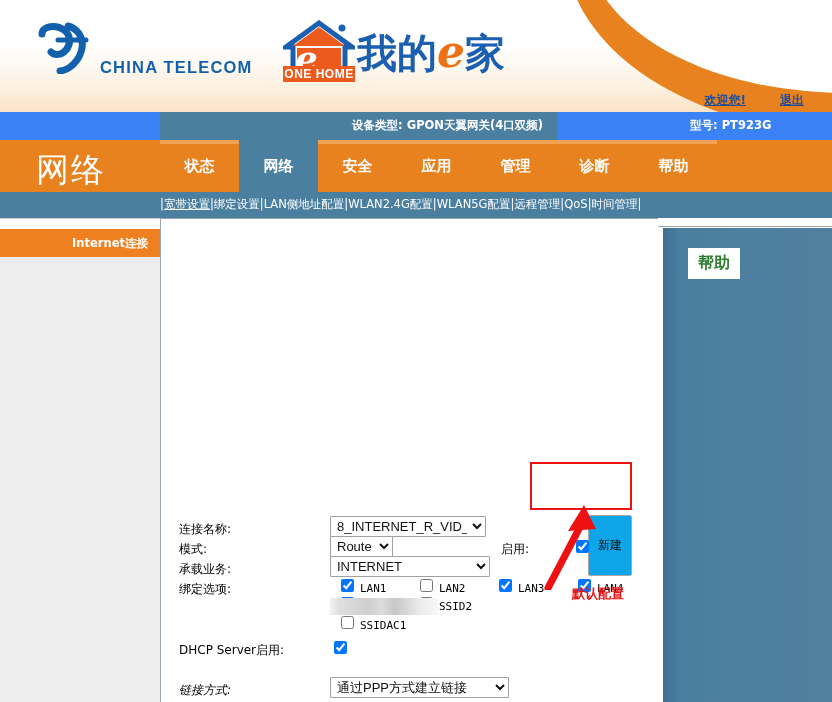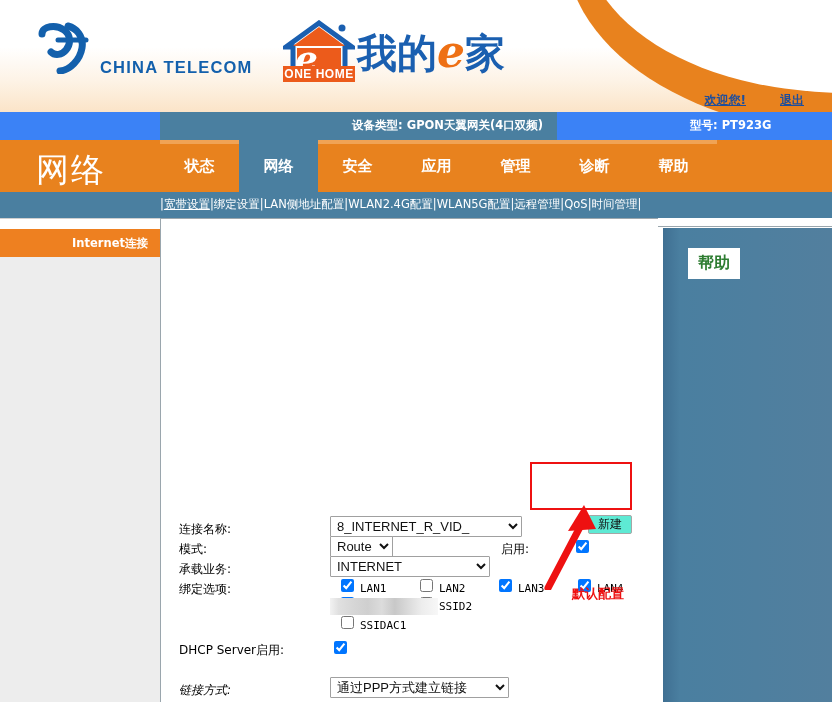--- a/index.html
+++ b/index.html
@@ -201,22 +201,22 @@
   select.sel {
     font-family: "Liberation Sans", sans-serif;
     font-size: 13px; color: #111;
     border: 1px solid #a0a0a0; background: #ffffff;
     height: 21px; padding: 0 2px;
     border-radius: 1px;
   }
   button.btn {
     font-family: "DejaVu Sans", sans-serif;
     font-size: 12px; color: #111;
-    border: 1px solid #a6a6a6; background: #5eead4;
-    padding: 0 9px; border-radius: 2px; cursor: pointer;
+    border: 1px solid #a6a6a6; background: #0ea5e9;
+    padding: 21px 9px; border-radius: 2px; cursor: pointer;
   }
   input[type=checkbox], input[type=radio] { margin: 0; cursor: pointer; }
   .ckwrap { position: absolute; font-family: "DejaVu Sans", sans-serif; font-size: 11.5px; color:#000; white-space: nowrap; }
   .ckwrap label { margin-left: 6px; font-family: "DejaVu Sans Mono", monospace; font-size: 11px; }
 
   
   .redact {
     position: absolute; left: 330px; top: 598px;
     width: 108px; height: 17px;
     background: linear-gradient(to right,
@@ -320,21 +320,21 @@
       <div class="leftrail-top"></div>
       <div class="leftrail-head">
         <span>Internet连接</span>
       </div>
     </div>
 
     <div class="mainpanel">
       <div class="form">
 
         <div class="lbl" style="top:302px;">连接名称:</div>
-        <select class="sel" style="position:absolute; left:169px; top:297px; width:192px;">
+        <select class="sel" style="position:absolute; left:169px; top:297px; width:156px;">
           <option id="opt-conn">8_INTERNET_R_VID_</option>
         </select>
         <button class="btn" style="position:absolute; left:427px; top:296px;">新建</button>
 
         <div class="lbl" style="top:322px;">模式:</div>
         <select class="sel" style="position:absolute; left:169px; top:317px; width:63px;">
           <option>Route</option>
         </select>
         <div class="lbl" style="left:340px; top:322px;">启用:</div>
         <input type="checkbox" style="position: absolute; left: 415px; top: 321px;" checked="">

